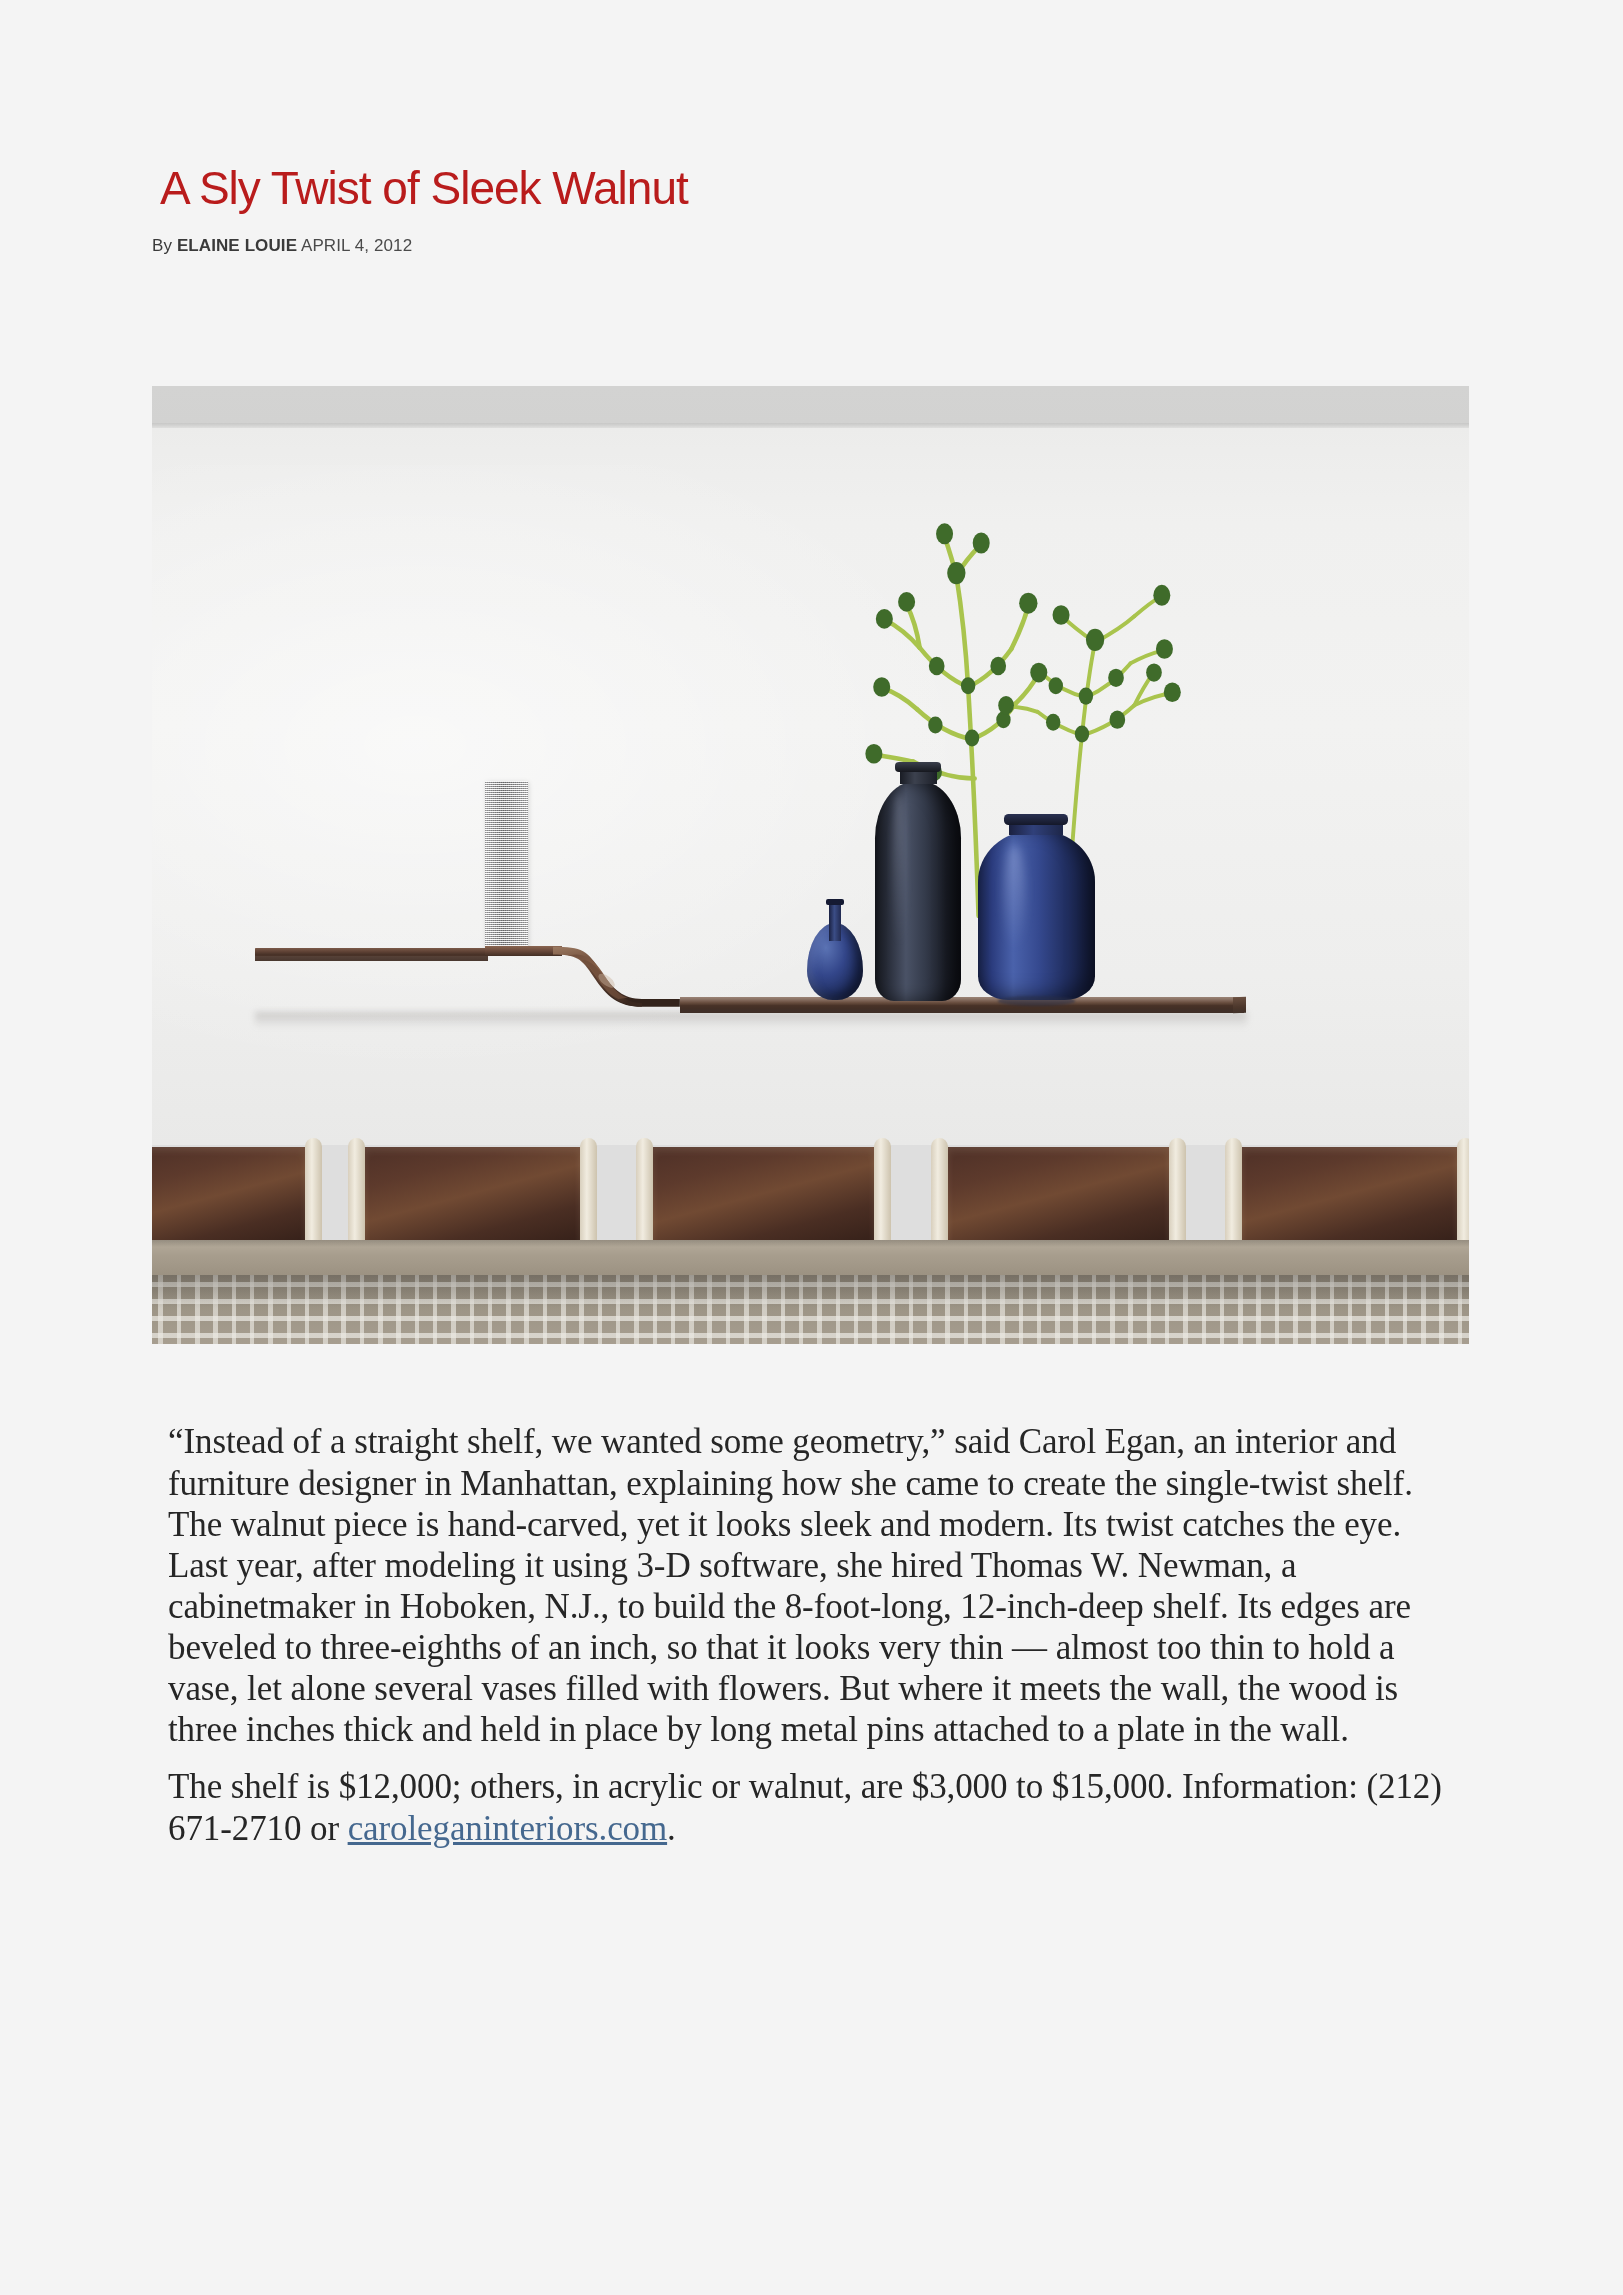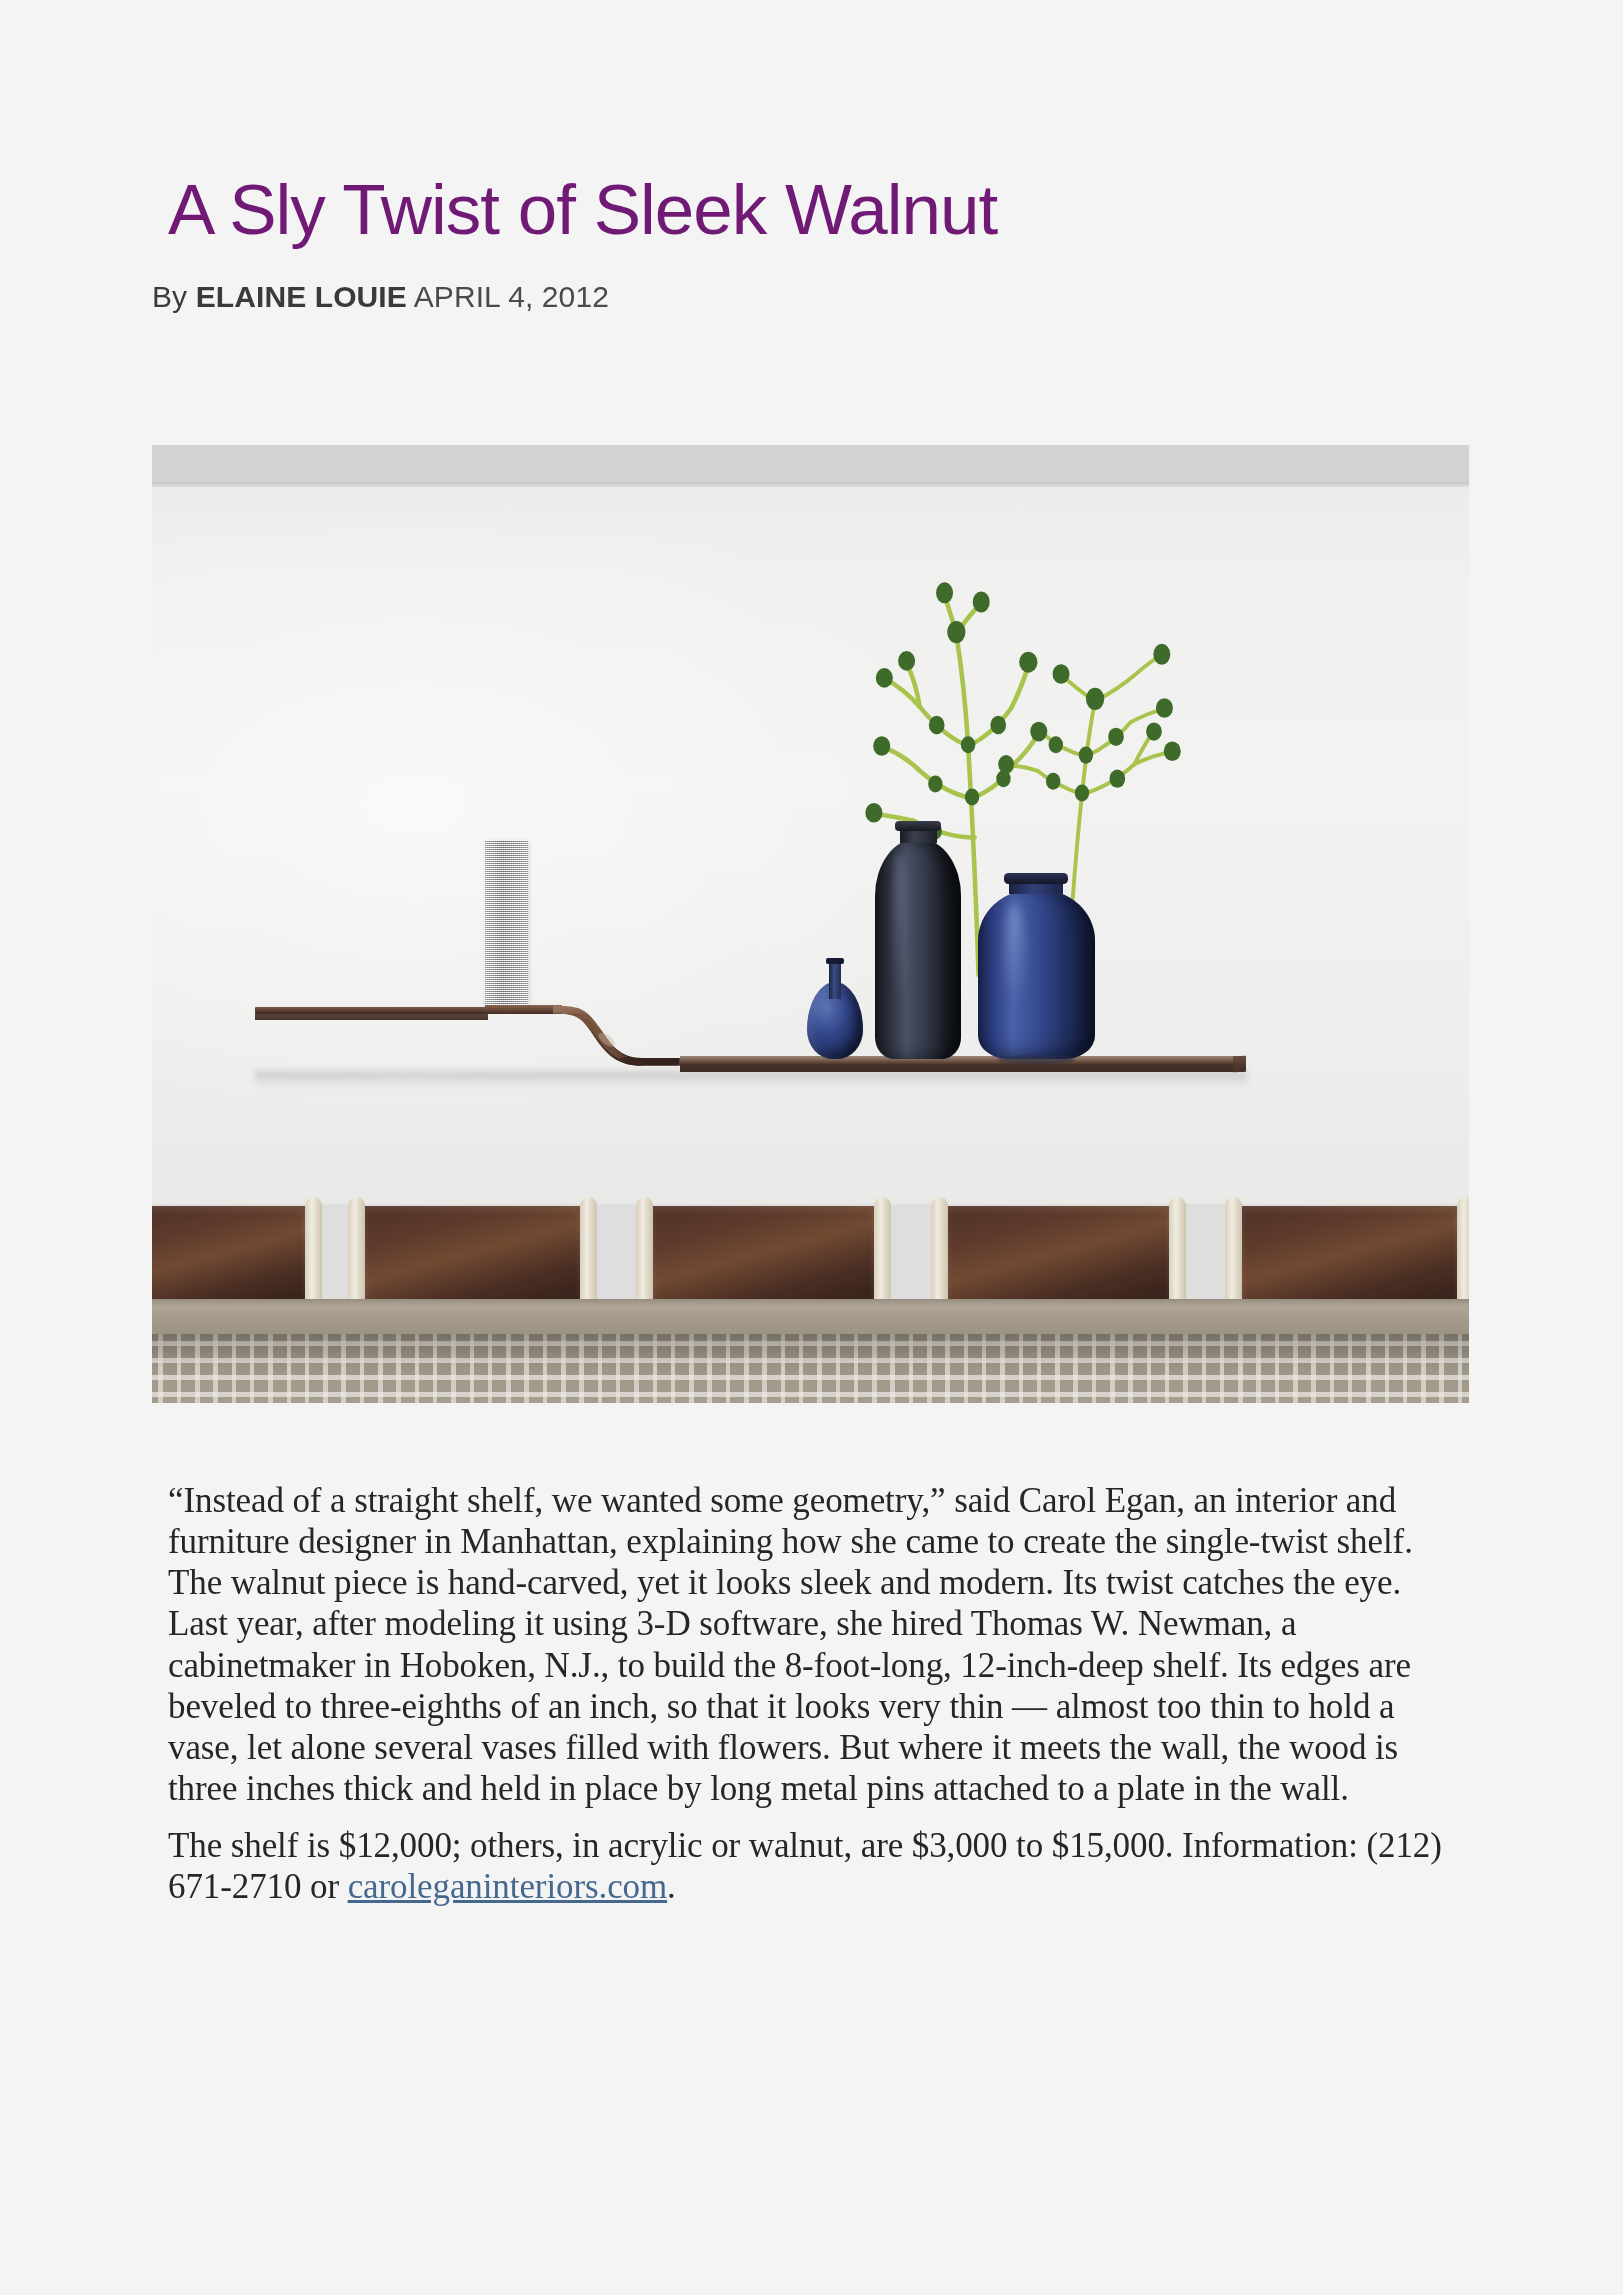--- a/index.html
+++ b/index.html
@@ -26,35 +26,35 @@
 
   .article {
     position: absolute;
     left: 152px;
     top: 0;
     width: 1320px;
   }
 
   
   .headline {
-    margin: 16px;
+    margin: 8px;
     padding-top: 156px;
     font-family: "Liberation Sans", sans-serif;
     font-weight: 400;
-    font-size: 71px;
+    font-size: 46px;
     line-height: 1.08;
     letter-spacing: -1px;
-    color: #701a75;
+    color: #b91c1c;
   }
 
   .byline {
     margin: 0;
     padding-top: 14.4px;
     font-family: "Liberation Sans", sans-serif;
-    font-size: 30px;
+    font-size: 17px;
     line-height: 1.2;
     color: #3a3a3a;
     letter-spacing: 0.1px;
   }
   .byline .author {
     font-weight: 700;
   }
   .byline .date {
     font-weight: 400;
     color: #4a4a4a;

